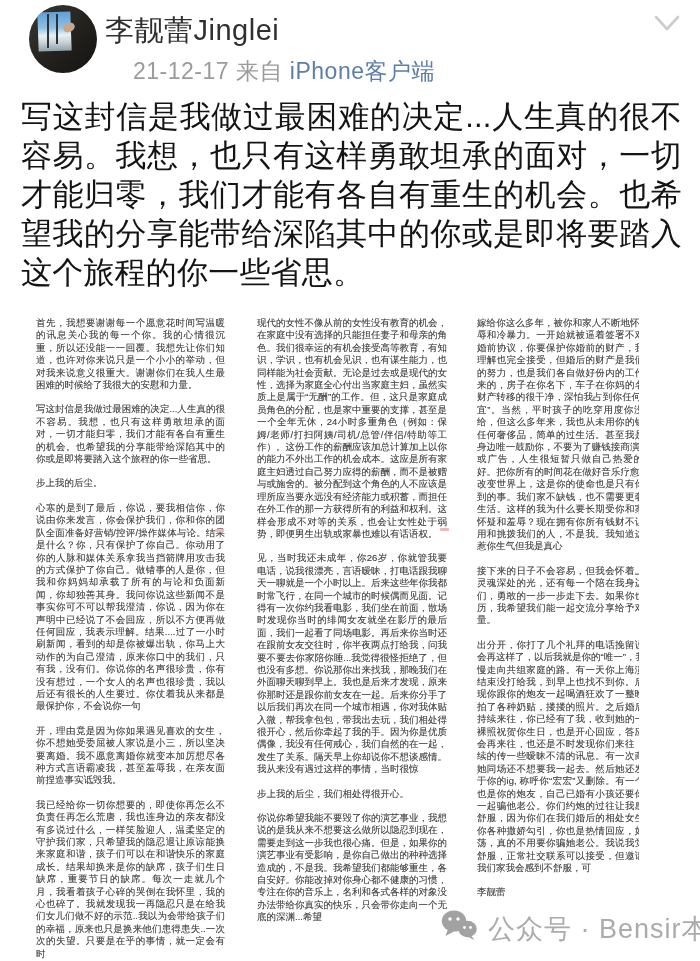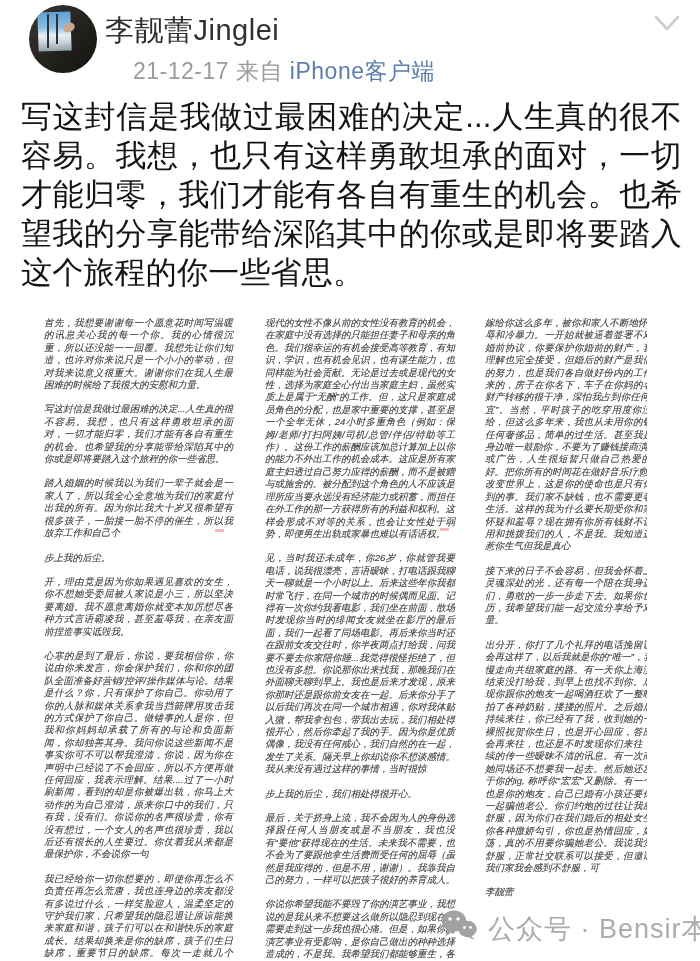--- a/index.html
+++ b/index.html
@@ -25,21 +25,21 @@
   .meta{position:absolute;left:121px;top:56px;font-size:23px;color:#9b9b9b;letter-spacing:0.5px;margin-left:12px;}
   .meta .src{color:#5d7ea9;cursor:pointer;}
   .chevron{position:absolute;right:17px;top:13px;width:32px;height:22px;cursor:pointer;}
   
   .post-text{
     position:absolute;left:21px;top:97px;width:661px;
     font-size:31px;line-height:39px;color:#141414;font-weight:500;
     letter-spacing:0.2px;text-align:justify;
   }
   
-  .letter{position:absolute;left:8px;top:300px;width:639px;height:661px;overflow:hidden;cursor:pointer;font-style:italic;}
+  .letter{position:absolute;left:0;top:300px;width:639px;height:661px;overflow:hidden;cursor:pointer;}
   .lcol{
     position:absolute;top:17px;font-size:9.5px;line-height:12.4px;color:#474747;
     text-align:justify;text-shadow:0 0 0.5px rgba(90,90,90,0.55);letter-spacing:0px;
   }
   .lcol1{left:36px;width:189px;}
   .lcol2{left:257px;width:190px;}
   .lcol3{left:477px;width:187px;}
   .lcol p{margin:0 0 12px 0;}
   .pink-mark{position:absolute;width:9px;height:3px;background:#f0b6ba;border-radius:1px;}
   .pm1{left:215px;top:529px;}
@@ -75,31 +75,29 @@
     <polyline points="5,4 16,16 27,4" fill="none" stroke="#cdcdcd" stroke-width="2.6" stroke-linecap="round" stroke-linejoin="round"></polyline>
   </svg>
 </div>
 
 <div class="post-text">写这封信是我做过最困难的决定...人生真的很不容易。我想，也只有这样勇敢坦承的面对，一切才能归零，我们才能有各自有重生的机会。也希望我的分享能带给深陷其中的你或是即将要踏入这个旅程的你一些省思。</div>
 
 <div class="letter">
   <div class="lcol lcol1">
       <p>首先，我想要谢谢每一个愿意花时间写温暖的讯息关心我的每一个你。我的心情很沉重，所以还没能一一回覆。我想先让你们知道，也许对你来说只是一个小小的举动，但对我来说意义很重大。谢谢你们在我人生最困难的时候给了我很大的安慰和力量。</p>
       <p>写这封信是我做过最困难的决定...人生真的很不容易。我想，也只有这样勇敢坦承的面对，一切才能归零，我们才能有各自有重生的机会。也希望我的分享能带给深陷其中的你或是即将要踏入这个旅程的你一些省思。</p>
-      <p>踏入婚姻的时候我以为我们一辈子就会是一家人了，所以我全心全意地为我们的家庭付出我的所有。因为你比我大十岁又很希望有很多孩子，一胎接一胎不停的催生，所以我放弃工作和自己个</p>
       <p>步上我的后尘。</p>
+      <p>心寒的是到了最后，你说，要我相信你，你说由你来发言，你会保护我们，你和你的团队全面准备好营销/控评/操作媒体与论。结果是什么？你，只有保护了你自己。你动用了你的人脉和媒体关系拿我当挡箭牌用攻击我的方式保护了你自己。做错事的人是你，但我和你妈妈却承载了所有的与论和负面新闻，你却独善其身。我问你说这些新闻不是事实你可不可以帮我澄清，你说，因为你在声明中已经说了不会回应，所以不方便再做任何回应，我表示理解。结果....过了一小时刷新闻，看到的却是你被爆出轨，你马上大动作的为自己澄清，原来你口中的我们，只有我，没有们。你说你的名声很珍贵，你有没有想过，一个女人的名声也很珍贵，我以后还有很长的人生要过。你仗着我从来都是最保护你，不会说你一句</p>
       <p>开，理由竟是因为你如果遇见喜欢的女生，你不想她受委屈被人家说是小三，所以坚决要离婚。我不愿意离婚你就变本加厉想尽各种方式言语霸凌我，甚至羞辱我，在亲友面前捏造事实诋毁我。</p>
-      <p>心寒的是到了最后，你说，要我相信你，你说由你来发言，你会保护我们，你和你的团队全面准备好营销/控评/操作媒体与论。结果是什么？你，只有保护了你自己。你动用了你的人脉和媒体关系拿我当挡箭牌用攻击我的方式保护了你自己。做错事的人是你，但我和你妈妈却承载了所有的与论和负面新闻，你却独善其身。我问你说这些新闻不是事实你可不可以帮我澄清，你说，因为你在声明中已经说了不会回应，所以不方便再做任何回应，我表示理解。结果....过了一小时刷新闻，看到的却是你被爆出轨，你马上大动作的为自己澄清，原来你口中的我们，只有我，没有们。你说你的名声很珍贵，你有没有想过，一个女人的名声也很珍贵，我以后还有很长的人生要过。你仗着我从来都是最保护你，不会说你一句</p>
       <p>我已经给你一切你想要的，即使你再怎么不负责任再怎么荒唐，我也连身边的亲友都没有多说过什么，一样笑脸迎人，温柔坚定的守护我们家，只希望我的隐忍退让原谅能换来家庭和谐，孩子们可以在和谐快乐的家庭成长。结果却换来是你的缺席，孩子们生日缺席，重要节日的缺席。每次一走就几个月，我看着孩子心碎的哭倒在我怀里，我的心也碎了。我就发现我一再隐忍只是在给我们女儿们做不好的示范..我以为会带给孩子们的幸福，原来也只是换来他们患得患失..一次次的失望。只要是在乎的事情，就一定会有时</p>
     </div>
   <div class="lcol lcol2">
       <p>现代的女性不像从前的女性没有教育的机会，在家庭中没有选择的只能担任妻子和母亲的角色。我们很幸运的有机会接受高等教育，有知识，学识，也有机会见识，也有谋生能力，也同样能为社会贡献。无论是过去或是现代的女性，选择为家庭全心付出当家庭主妇，虽然实质上是属于“无酬”的工作。但，这只是家庭成员角色的分配，也是家中重要的支撑，甚至是一个全年无休，24小时多重角色（例如：保姆/老师/打扫阿姨/司机/总管/伴侣/特助等工作）。这份工作的薪酬应该加总计算加上以你的能力不外出工作的机会成本。这应是所有家庭主妇透过自己努力应得的薪酬，而不是被赠与或施舍的。被分配到这个角色的人不应该是理所应当要永远没有经济能力或积蓄，而担任在外工作的那一方获得所有的利益和权利。这样会形成不对等的关系，也会让女性处于弱势，即便男生出轨或家暴也难以有话语权。</p>
       <p>见，当时我还未成年，你26岁，你就管我要电话，说我很漂亮，言语暧昧，打电话跟我聊天一聊就是一个小时以上。后来这些年你我都时常飞行，在同一个城市的时候偶而见面。记得有一次你约我看电影，我们坐在前面，散场时发现你当时的绯闻女友就坐在影厅的最后面，我们一起看了同场电影。再后来你当时还在跟前女友交往时，你半夜两点打给我，问我要不要去你家陪你睡...我觉得很怪拒绝了，但也没有多想。你说那你出来找我，那晚我们在外面聊天聊到早上。我也是后来才发现，原来你那时还是跟你前女友在一起。后来你分手了以后我们再次在同一个城市相遇，你对我体贴入微，帮我拿包包，带我出去玩，我们相处得很开心，然后你牵起了我的手。因为你是优质偶像，我没有任何戒心，我们自然的在一起，发生了关系。隔天早上你却说你不想谈感情。我从来没有遇过这样的事情，当时很惊</p>
       <p>步上我的后尘，我们相处得很开心。</p>
-      <p>最后，关于挤身上流，我不会因为人的身份选择跟任何人当朋友或是不当朋友，我也没有“要他”获得现在的生活。未来我不需要，也不会为了要跟他拿生活费而受任何的屈辱（虽然是我应得的，但是不用，谢谢）。我靠我自己的努力，一样可以把孩子很好的养育成人。</p>
       <p>你说你希望我能不要毁了你的演艺事业，我想说的是我从来不想要这么做所以隐忍到现在，需要走到这一步我也很心痛。但是，如果你的演艺事业有受影响，是你自己做出的种种选择造成的，不是我。我希望我们都能够重生，各自安好。你能改掉对你身心都不健康的习惯，专注在你的音乐上，名利和各式各样的对象没办法带给你真实的快乐，只会带你走向一个无底的深渊...希望</p>
     </div>
   <div class="lcol lcol3">
       <p>嫁给你这么多年，被你和家人不断地怀疑..羞辱和冷暴力。一开始就被逼着签署不对等的婚前协议，你要保护你婚前的财产，我能够理解也完全接受，但婚后的财产是我们共同的努力，也是我们各自做好份内的工作而得来的，房子在你名下，车子在你妈的名下，财产转移的很干净，深怕我占到你任何的“便宜”。当然，平时孩子的吃穿用度你没有少给，但这么多年来，我也从未用你的钱买过任何奢侈品，简单的过生活。甚至我是在你身边唯一鼓励你，不要为了赚钱接商演,节目,或广告，人生很短暂只做自己热爱的事就好。把你所有的时间花在做好音乐疗愈大家..改变世界上，这是你的使命也是只有你能做到的事。我们家不缺钱，也不需要更奢华的生活。这样的我为什么要长期受你和家人的怀疑和羞辱？现在拥有你所有钱财不让你使用和挑拨我们的人，不是我。我知道这句会惹你生气但我是真心</p>
       <p>接下来的日子不会容易，但我会怀着上帝和灵魂深处的光，还有每一个陪在我身边的你们，勇敢的一步一步走下去。如果你也在经历，我希望我们能一起交流分享给予对方力量。</p>
       <p>出分开，你打了几个礼拜的电话挽留说你不会再这样了，以后我就是你的“唯一”，我们慢慢走向共组家庭的路。有一天你上海演唱会结束没打给我，到早上也找不到你。后来发现你跟你的炮友一起喝酒狂欢了一整晚，还拍了各种奶贴，搂搂的照片。之后婚后也是持续来往，你已经有了我，收到她的一系列裸照祝贺你生日，也是开心回应，答应我不会再来往，也还是不时发现你们来往，也持续的传一些暧昧不清的讯息。有一次商演跟她同场还不想要我一起去。然后她还发了关于你的ig, 称呼你“宏宏”又删除。有一个女生也是你的炮友，自己已婚有小孩还要你跟她一起骗他老公。你们约炮的过往让我感到不舒服，因为你们在我们婚后的相处女生是对你各种撒娇勾引，你也是热情回应，如果坦荡，真的不用要你骗她老公。我说我觉得不舒服，正常社交联系可以接受，但邀请她来我们家我会感到不舒服，可</p>
       <p>李靓蕾</p>
     </div>
 </div>
 

